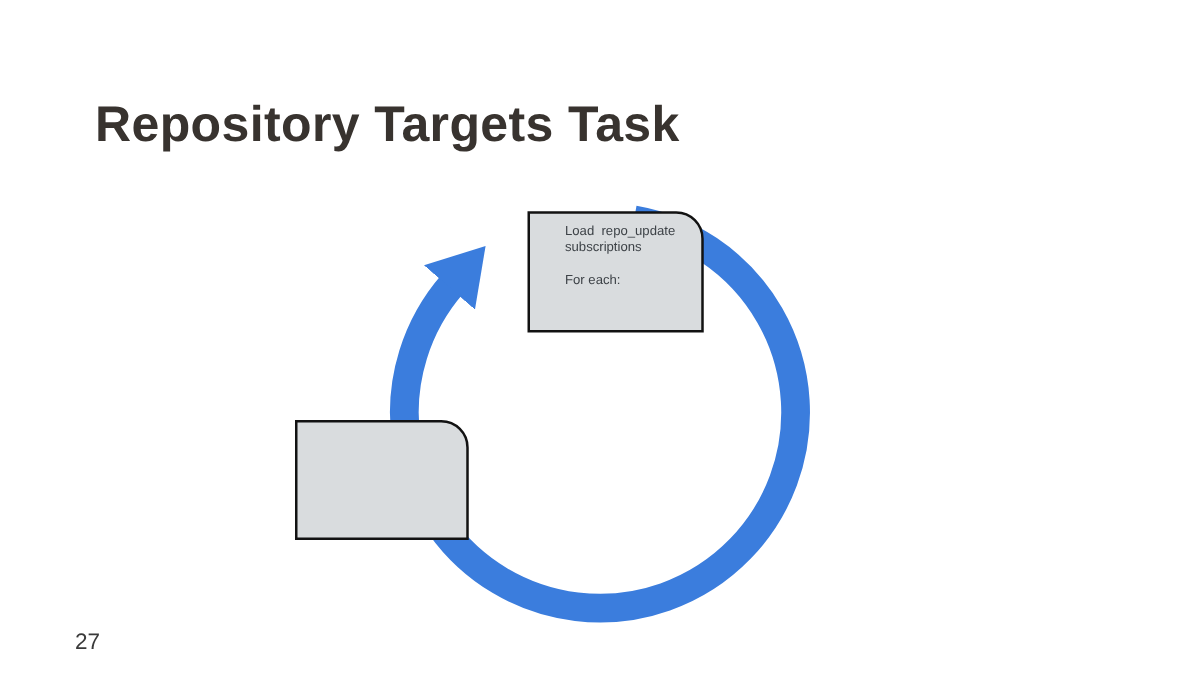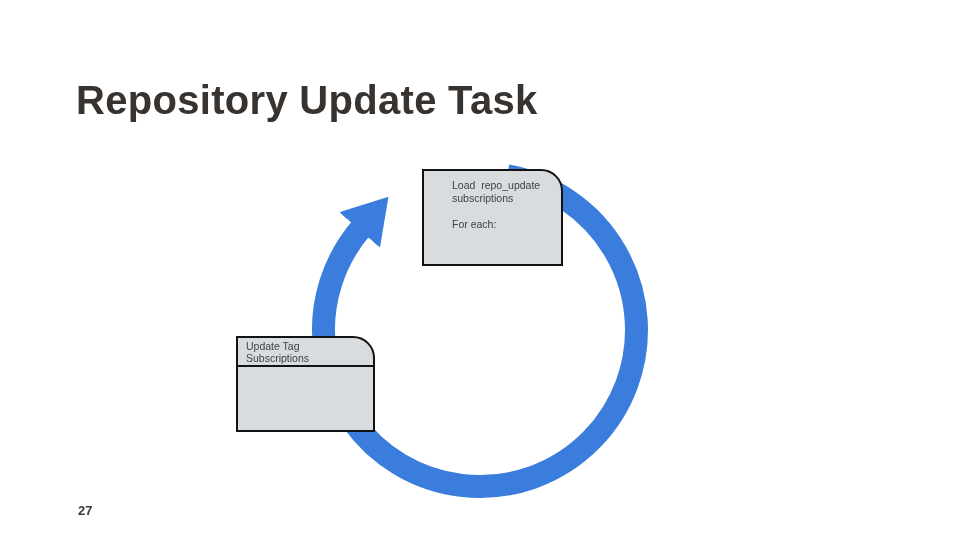--- a/index.html
+++ b/index.html
@@ -17,23 +17,23 @@
     left: 76px; top: 78px;
     font-size: 40px;
     font-weight: 800;
     letter-spacing: 0.3px;
     color: #38332f;
     font-family: "Liberation Sans", sans-serif;
   }
 
   .page-number {
     position: absolute;
-    left: 78px; top: 503px;
-    font-size: 13px;
-    font-weight: 700;
+    left: 60px; top: 503px;
+    font-size: 18px;
+    font-weight: 400;
     color: #3a3a3a;
   }
 
   .cycle-svg {
     position: absolute;
     left: 0; top: 0;
     width: 960px; height: 540px;
   }
 
   .card {
@@ -77,31 +77,30 @@
 
   <svg class="cycle-svg" viewBox="0 0 960 540" xmlns="http://www.w3.org/2000/svg" aria-hidden="true">
     <defs>
       <marker id="arrow-head" viewBox="0 0 10 10" refX="0.8" refY="5" markerUnits="userSpaceOnUse" markerWidth="44" markerHeight="54" preserveAspectRatio="none" orient="auto">
         <path d="M 0 0 L 10 5 L 0 10 Z" fill="#3b7ddd"></path>
       </marker>
     </defs>
     <path d="M 507.2 175.9 A 156.5 156.5 0 1 1 361.9 227.3" fill="none" stroke="#3b7ddd" stroke-width="23" marker-end="url(#arrow-head)"></path>
   </svg>
 
-  <h1 class="slide-title">Repository Update Task</h1>
+  <h1 class="slide-title">Repository Targets Task</h1>
 
   <div class="card card-load-targets">
     <div class="card-body">
       <div class="bline">Load  repo_update</div>
       <div class="bline">subscriptions</div>
       <div class="bline"></div>
       <div class="bline">For each:</div>
     </div>
   </div>
 
   <div class="card card-update-tags">
-    <div class="card-header">Update Tag Subscriptions</div>
   </div>
 
 
   <div class="page-number">27</div>
 
 </div>
 
 </body></html>

